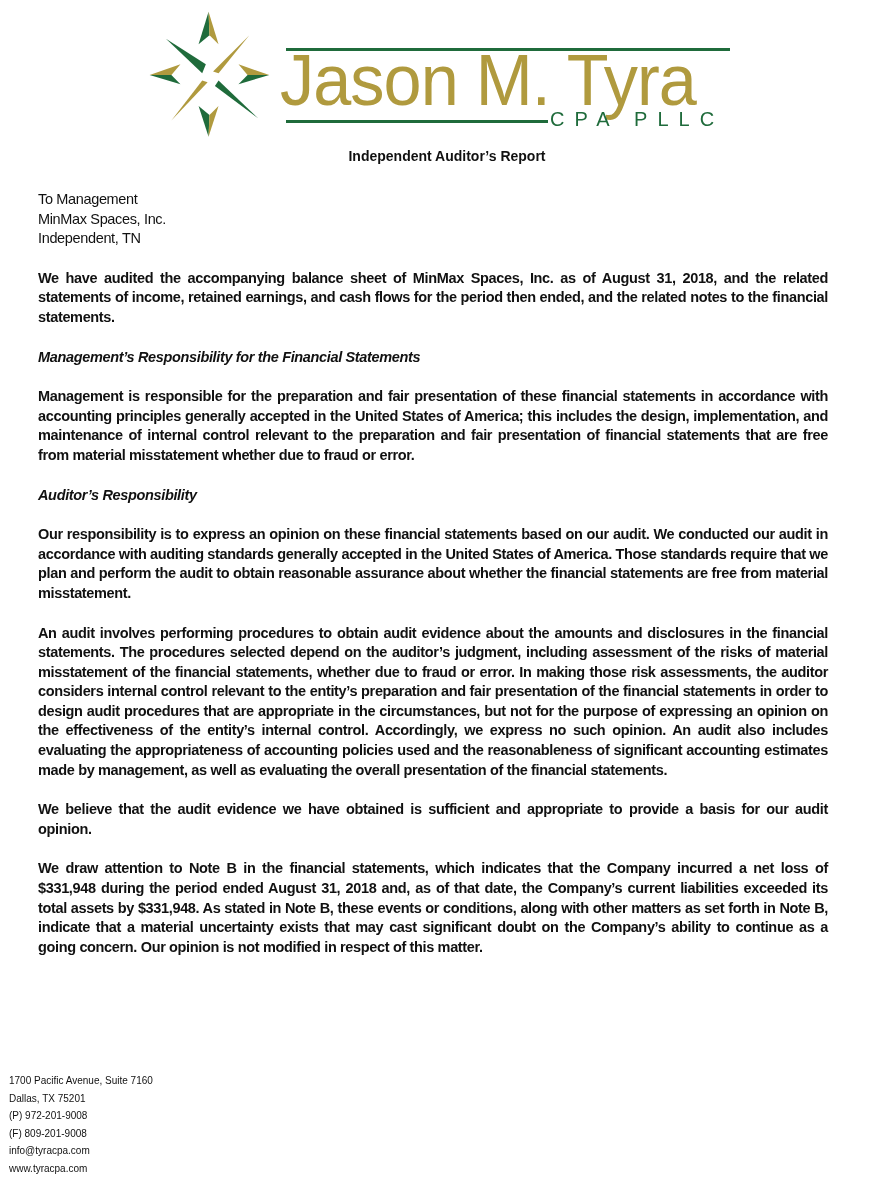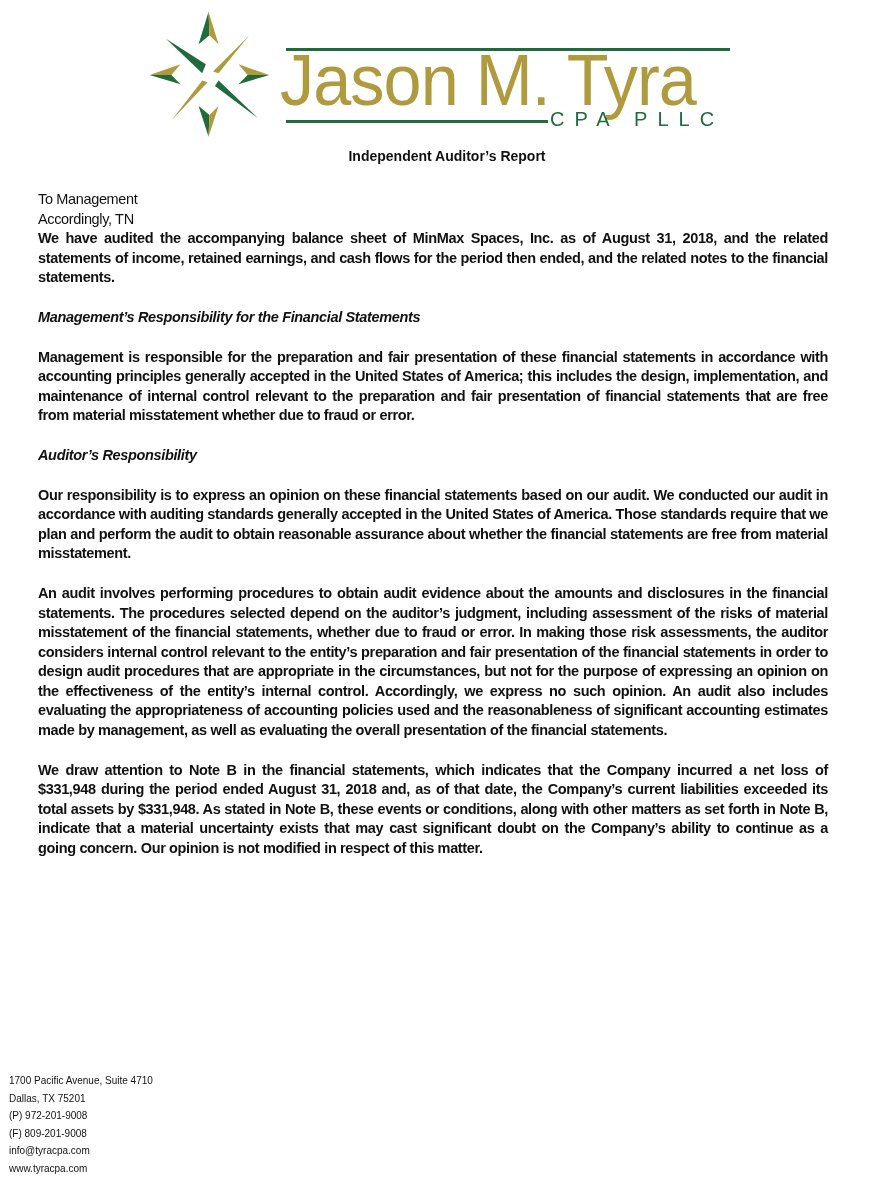--- a/index.html
+++ b/index.html
@@ -28,21 +28,21 @@
       font-family: "Liberation Sans", sans-serif; font-weight: bold; font-size: 14px; padding-left: 12px;
     }
     .content {
       position: absolute; left: 38px; top: 190px; width: 790px;
       font-family: "Liberation Sans", sans-serif; font-size: 14.5px; line-height: 19.6px;
       text-align: justify; letter-spacing: -0.35px;
     }
     .addressee div { line-height: 19.6px; }
     .para { margin: 0 0 20px 0; font-weight: bold; }
     .heading { font-weight: bold; font-style: italic; margin: 0 0 20px 0; }
-    .addressee { }
+    .addressee { margin-bottom: 20px; }
 
     .footer {
       position: absolute; left: 9px; top: 1072px;
       font-family: "Liberation Sans", sans-serif; font-size: 10px; line-height: 17.6px; color: #111;
     }
   </style>
 </head>
 <body>
 
 <div class="logo">
@@ -69,35 +69,37 @@
   <div class="logo-name">Jason M. Tyra</div>
   <div class="logo-line-bottom"></div>
   <div class="logo-sub">CPA PLLC</div>
 </div>
 
 <div class="report-title">Independent Auditor’s Report</div>
 
 <div class="content">
   <div class="addressee">
     <div>To Management</div>
-    <div>Accordingly, TN</div>
+    <div>MinMax Spaces, Inc.</div>
+    <div>Independent, TN</div>
   </div>
 
   <p class="para">We have audited the accompanying balance sheet of MinMax Spaces, Inc. as of August 31, 2018, and the related statements of income, retained earnings, and cash flows for the period then ended, and the related notes to the financial statements.</p>
 
   <p class="heading">Management’s Responsibility for the Financial Statements</p>
   <p class="para">Management is responsible for the preparation and fair presentation of these financial statements in accordance with accounting principles generally accepted in the United States of America; this includes the design, implementation, and maintenance of internal control relevant to the preparation and fair presentation of financial statements that are free from material misstatement whether due to fraud or error.</p>
 
   <p class="heading">Auditor’s Responsibility</p>
   <p class="para">Our responsibility is to express an opinion on these financial statements based on our audit. We conducted our audit in accordance with auditing standards generally accepted in the United States of America. Those standards require that we plan and perform the audit to obtain reasonable assurance about whether the financial statements are free from material misstatement.</p>
   <p class="para">An audit involves performing procedures to obtain audit evidence about the amounts and disclosures in the financial statements. The procedures selected depend on the auditor’s judgment, including assessment of the risks of material misstatement of the financial statements, whether due to fraud or error. In making those risk assessments, the auditor considers internal control relevant to the entity’s preparation and fair presentation of the financial statements in order to design audit procedures that are appropriate in the circumstances, but not for the purpose of expressing an opinion on the effectiveness of the entity’s internal control. Accordingly, we express no such opinion. An audit also includes evaluating the appropriateness of accounting policies used and the reasonableness of significant accounting estimates made by management, as well as evaluating the overall presentation of the financial statements.</p>
+  <p class="para">We believe that the audit evidence we have obtained is sufficient and appropriate to provide a basis for our audit opinion.</p>
 
   <p class="para">We draw attention to Note B in the financial statements, which indicates that the Company incurred a net loss of $331,948 during the period ended August 31, 2018 and, as of that date, the Company’s current liabilities exceeded its total assets by $331,948. As stated in Note B, these events or conditions, along with other matters as set forth in Note B, indicate that a material uncertainty exists that may cast significant doubt on the Company’s ability to continue as a going concern. Our opinion is not modified in respect of this matter.</p>
 </div>
 
 <div class="footer">
-  <div>1700 Pacific Avenue, Suite 4710</div>
+  <div>1700 Pacific Avenue, Suite 7160</div>
   <div>Dallas, TX 75201</div>
   <div>(P) 972-201-9008</div>
   <div>(F) 809-201-9008</div>
   <div>info@tyracpa.com</div>
   <div>www.tyracpa.com</div>
 </div>
 
 </body></html>

